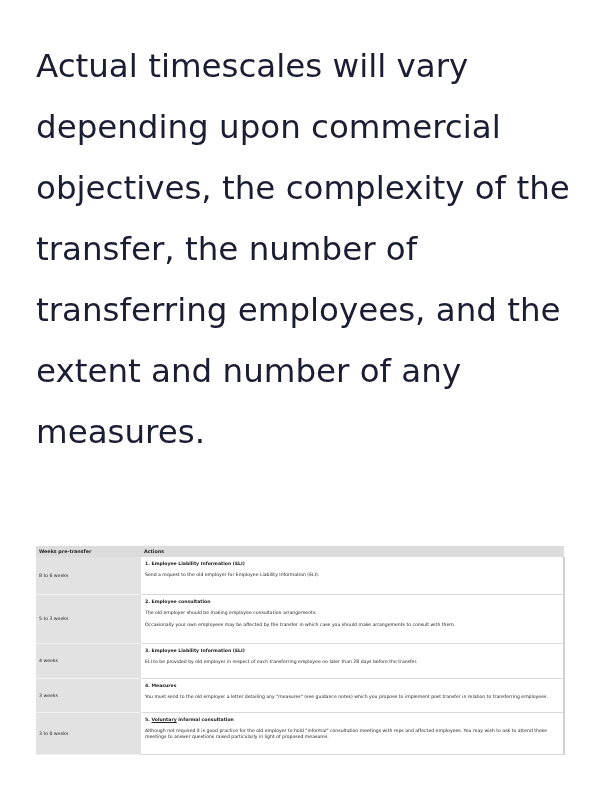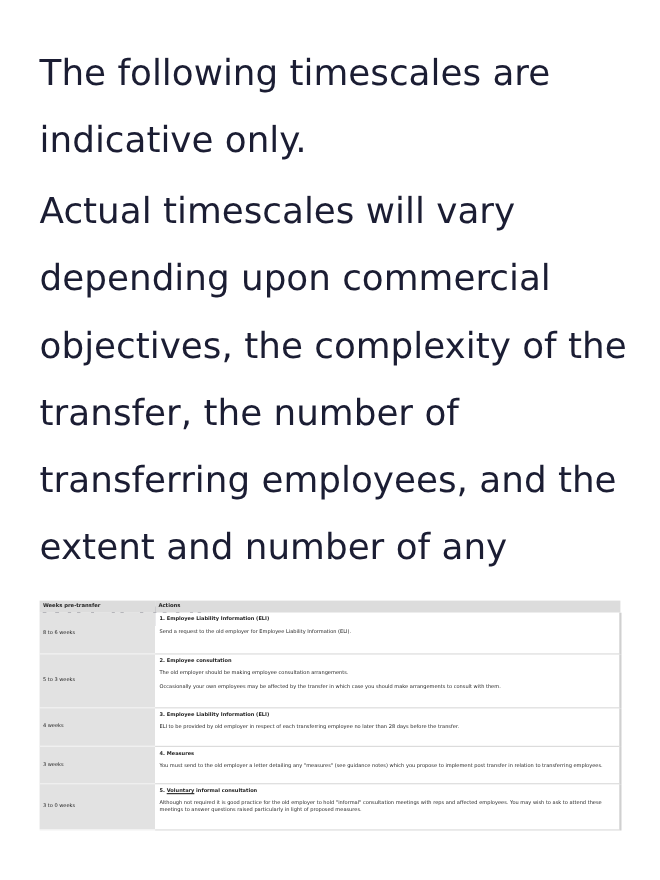--- a/index.html
+++ b/index.html
@@ -15,21 +15,20 @@
   .act-title { font-weight:bold; margin-bottom:6px; }
   .act-title u { text-decoration:underline; }
   .act-line { margin-bottom:6px; line-height:6px; }
   .act-line:last-child { margin-bottom:2px; }
   tr.r1 { height:37px; } tr.r2 { height:49px; } tr.r3 { height:35px; } tr.r4 { height:34px; } tr.r5 { height:42px; }
 </style>
 </head>
 <body>
 
 <div class="intro">
-  <p>The following timescales are indicative only.</p>
   <p>Actual timescales will vary depending upon commercial objectives, the complexity of the transfer, the number of transferring employees, and the extent and number of any measures.</p>
 </div>
 
 <table class="timeline">
   <thead>
     <tr>
       <th class="col-weeks">Weeks pre-transfer</th>
       <th>Actions</th>
     </tr>
   </thead>

